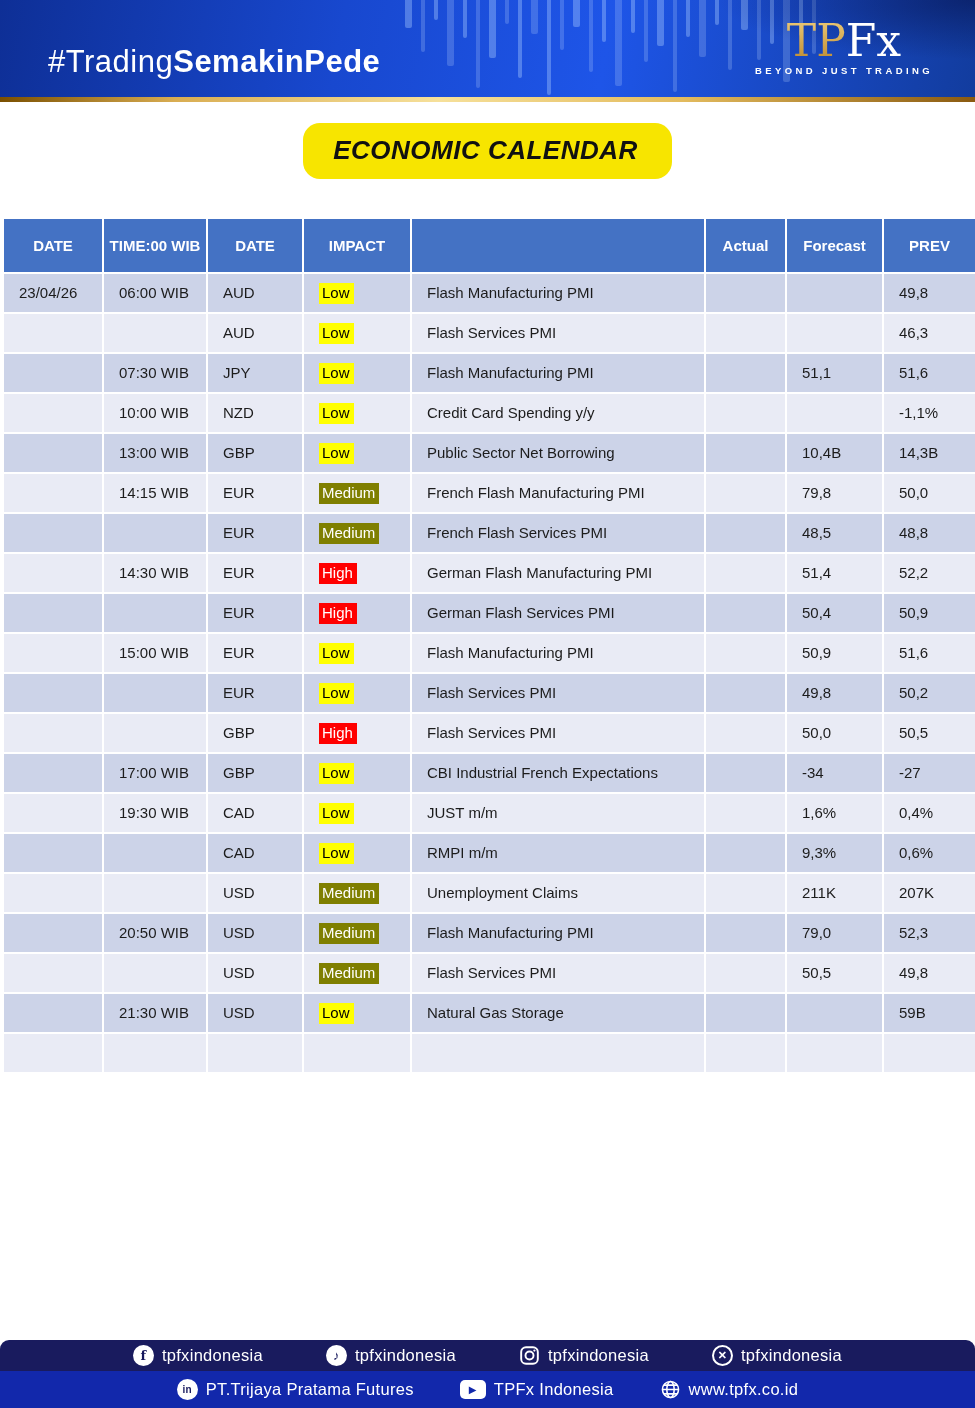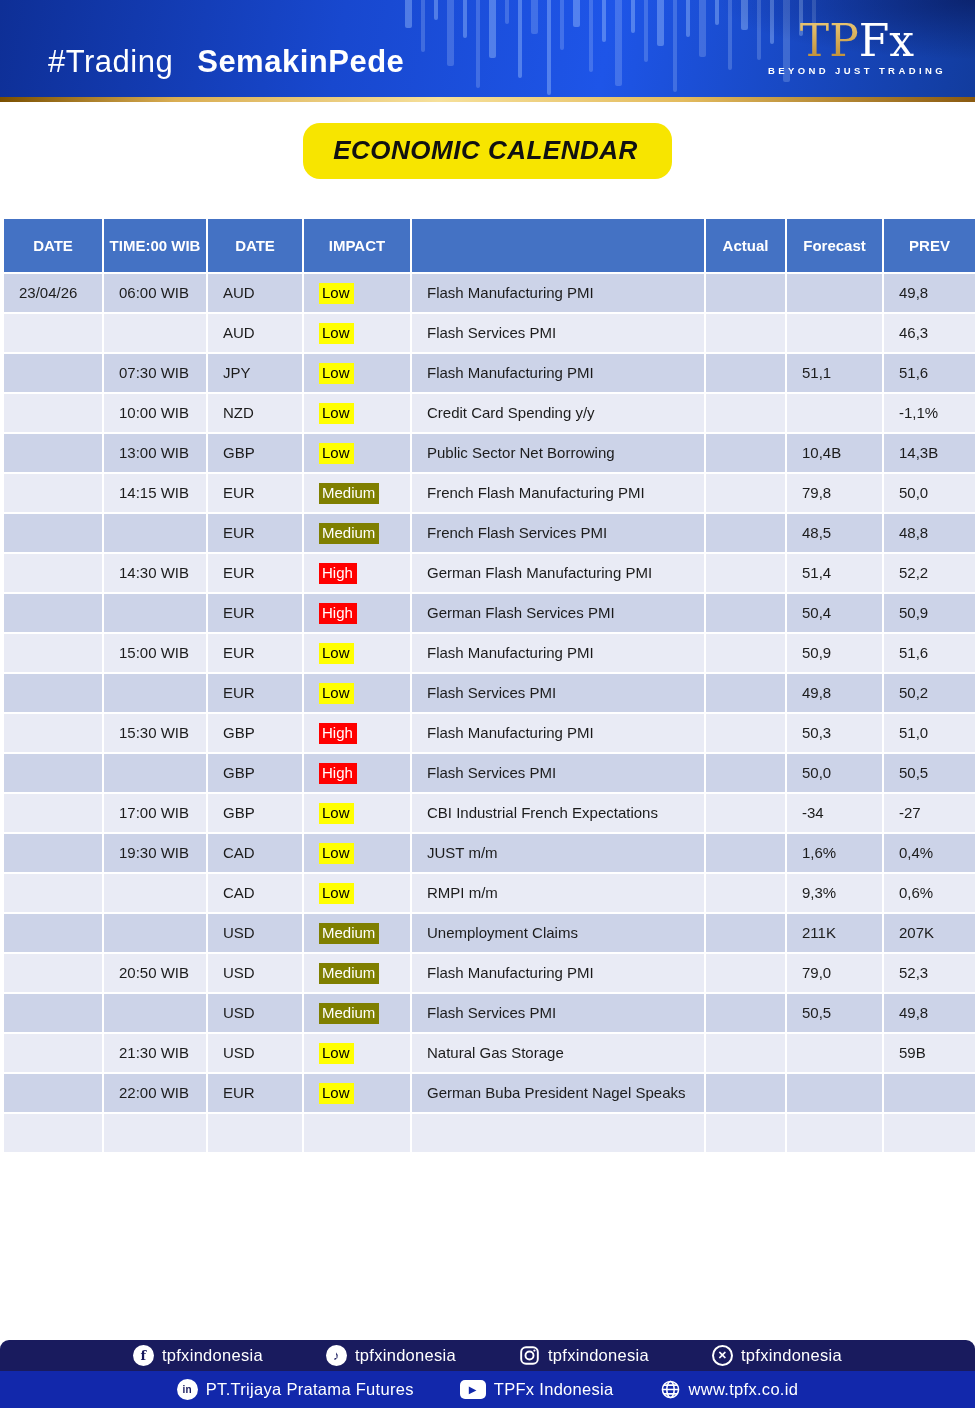--- a/index.html
+++ b/index.html
@@ -27,23 +27,23 @@
     pointer-events:none;
   }
   .chart-bars { position:absolute; left:405px; top:0; height:97px; width:490px; display:flex; align-items:flex-start; }
   .chart-bars .bar { flex:none; margin-right:9px; border-radius:0 0 2px 2px; }
   .hashtag {
     position:absolute; left:48px; top:44px;
     color:#ffffff; font-size:31px; letter-spacing:0.5px;
     white-space:nowrap;
   }
   .hashtag .light { font-weight: 400; }
-  .hashtag .bold  { font-weight: 700; margin-left: 24px; }
+  .hashtag .bold  { font-weight: 700; }
   .logo {
-    position:absolute; right:29px; top:18px; text-align:center; z-index:2;
+    position:absolute; right:42px; top:18px; text-align:center; z-index:2;
   }
   .logo-word { font-family:"DejaVu Serif", serif; font-size:44px; line-height:46px; font-weight:400; }
   .logo-word .tp { color:#d2a23c; background:linear-gradient(180deg,#f0cf7d,#b9852a); -webkit-background-clip:text; background-clip:text; -webkit-text-fill-color:transparent; }
   .logo-word .fx { color:#ffffff; }
   .logo-tagline { color:#ffffff; font-size:9.5px; font-weight:700; letter-spacing:3.4px; margin-top:1px; white-space:nowrap; }
   .gold-line {
     height:5px;
     background: linear-gradient(90deg,#7a4f00 0%, #d9ad52 18%, #f6e09a 45%, #e3bb5e 70%, #8a5a10 100%);
   }
 
@@ -305,30 +305,20 @@
           <td></td>
           <td>EUR</td>
           <td><span class="impact-badge" style="background: rgb(255, 255, 0); color: rgb(0, 0, 0);">Low</span></td>
           <td>Flash Services PMI</td>
           <td></td>
           <td>49,8</td>
           <td>50,2</td>
         </tr>
         <tr>
           <td></td>
-          <td>15:30 WIB</td>
-          <td>GBP</td>
-          <td><span class="impact-badge" style="background: rgb(255, 0, 0); color: rgb(255, 255, 255);">High</span></td>
-          <td>Flash Manufacturing PMI</td>
-          <td></td>
-          <td>50,3</td>
-          <td>51,0</td>
-        </tr>
-        <tr>
-          <td></td>
           <td></td>
           <td>GBP</td>
           <td><span class="impact-badge" style="background: rgb(255, 0, 0); color: rgb(255, 255, 255);">High</span></td>
           <td>Flash Services PMI</td>
           <td></td>
           <td>50,0</td>
           <td>50,5</td>
         </tr>
         <tr>
           <td></td>
@@ -392,30 +382,20 @@
         </tr>
         <tr>
           <td></td>
           <td>21:30 WIB</td>
           <td>USD</td>
           <td><span class="impact-badge" style="background: rgb(255, 255, 0); color: rgb(0, 0, 0);">Low</span></td>
           <td>Natural Gas Storage</td>
           <td></td>
           <td></td>
           <td>59B</td>
-        </tr>
-        <tr>
-          <td></td>
-          <td>22:00 WIB</td>
-          <td>EUR</td>
-          <td><span class="impact-badge" style="background: rgb(255, 255, 0); color: rgb(0, 0, 0);">Low</span></td>
-          <td>German Buba President Nagel Speaks</td>
-          <td></td>
-          <td></td>
-          <td></td>
         </tr>
         <tr>
           <td></td>
           <td></td>
           <td></td>
           <td></td>
           <td></td>
           <td></td>
           <td></td>
           <td></td>

